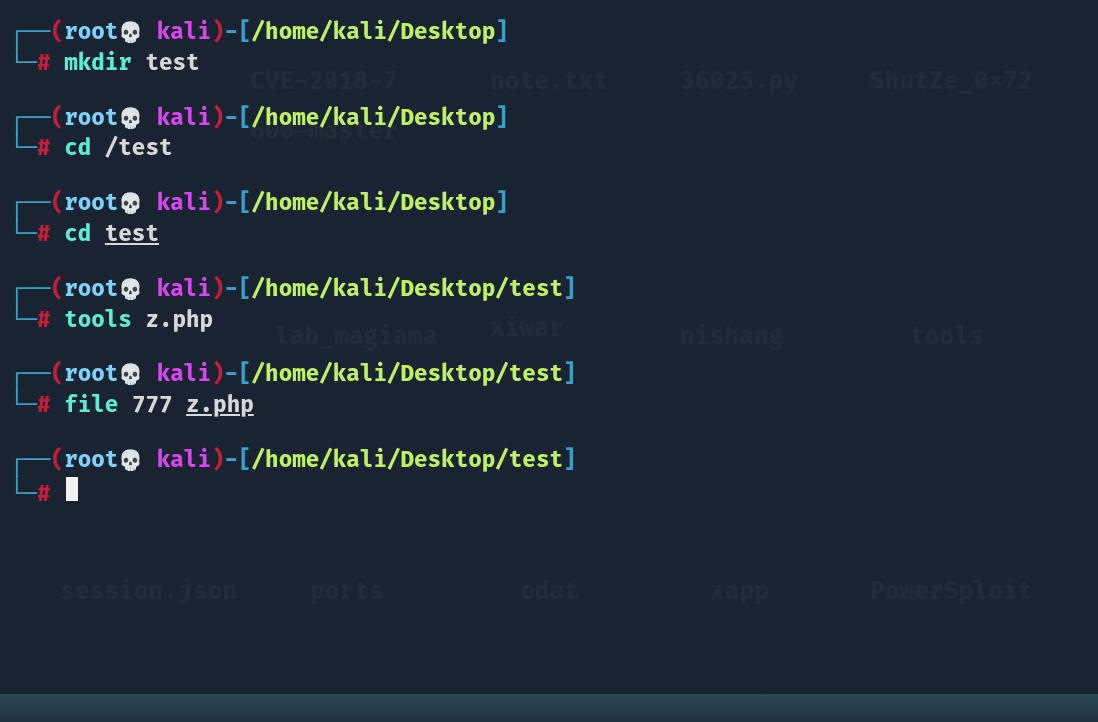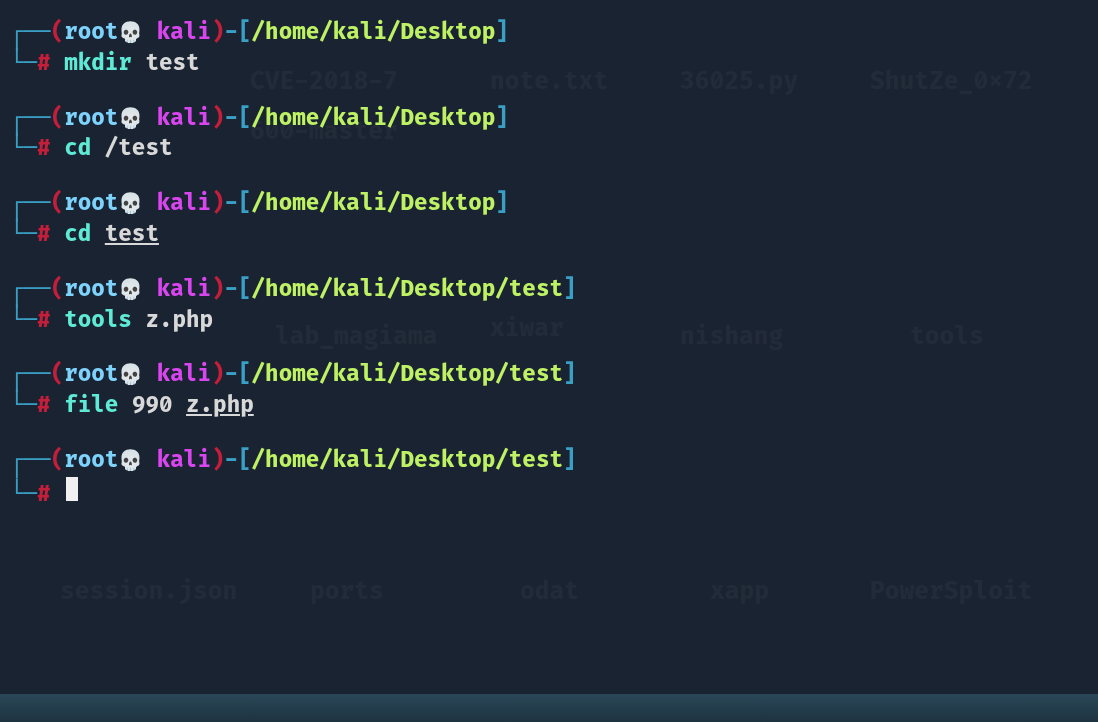--- a/index.html
+++ b/index.html
@@ -181,21 +181,21 @@
     <div class="prompt-line-2">
       <span class="box-bl">└─</span><span class="hash">#</span><span> </span><span class="cmd">tools</span><span> </span><span class="arg">z.php</span>
     </div>
   </div>
 
   <div class="prompt-block">
     <div class="prompt-line-1">
       <span class="box-tl">┌──</span><span class="paren">(</span><span class="user">root</span><span class="skull">💀</span><span class="host"> kali</span><span class="paren">)</span><span class="dash">-</span><span class="bracket">[</span><span class="path">/home/kali/Desktop/test</span><span class="bracket">]</span>
     </div>
     <div class="prompt-line-2">
-      <span class="box-bl">└─</span><span class="hash">#</span><span> </span><span class="cmd">file</span><span> </span><span class="arg">990 </span><span class="arg-underline">z.php</span>
+      <span class="box-bl">└─</span><span class="hash">#</span><span> </span><span class="cmd">file</span><span> </span><span class="arg">777 </span><span class="arg-underline">z.php</span>
     </div>
   </div>
 
   <div class="prompt-block">
     <div class="prompt-line-1">
       <span class="box-tl">┌──</span><span class="paren">(</span><span class="user">root</span><span class="skull">💀</span><span class="host"> kali</span><span class="paren">)</span><span class="dash">-</span><span class="bracket">[</span><span class="path">/home/kali/Desktop/test</span><span class="bracket">]</span>
     </div>
     <div class="prompt-line-2">
       <span class="box-bl">└─</span><span class="hash">#</span><span> </span><span class="cursor"></span>
     </div>

